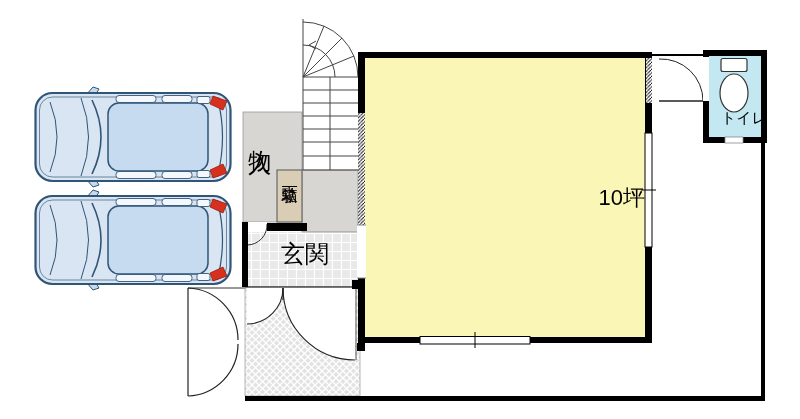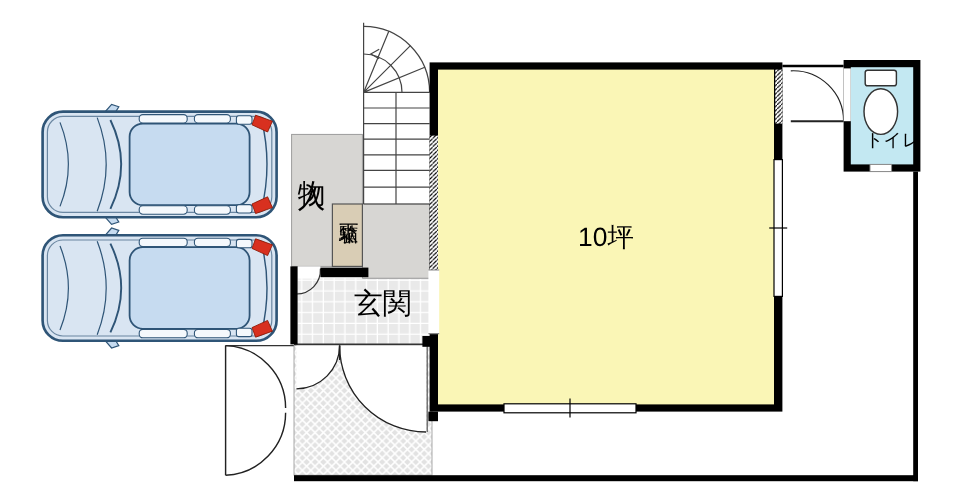--- a/index.html
+++ b/index.html
@@ -124,17 +124,17 @@
     <rect x="721" y="58.5" width="26" height="13" rx="2" fill="#FFFFFF" stroke="#333" stroke-width="1.2"></rect>
     <ellipse cx="734" cy="93" rx="14" ry="19" fill="#FFFFFF" stroke="#333" stroke-width="1.2"></ellipse>
   </g>
 
   <rect x="761" y="143" width="4" height="258" fill="#000"></rect>
   <rect x="245" y="396" width="520" height="5" fill="#000"></rect>
 </svg>
 
 <div class="lbl vert" style="left:248px;top:132px;font-size:23px;">物入</div>
 <div class="lbl vert" style="left:281px;top:173px;font-size:16px;">下駄箱</div>
-<div class="lbl" style="left:281px;top:241px;font-size:24px;margin-left:14px;">玄関</div>
-<div class="lbl ctr" style="left:365px;top:186px;width:280px;font-size:22px;">10坪</div>
+<div class="lbl" style="left:281px;top:241px;font-size:24px;">玄関</div>
+<div class="lbl ctr" style="left:365px;top:186px;width:280px;font-size:22px;text-align:right;">10坪</div>
 <div class="lbl ctr" style="left:709px;top:110px;width:70px;font-size:15px;">トイレ</div>
 
 </div>
 
 </body></html>

